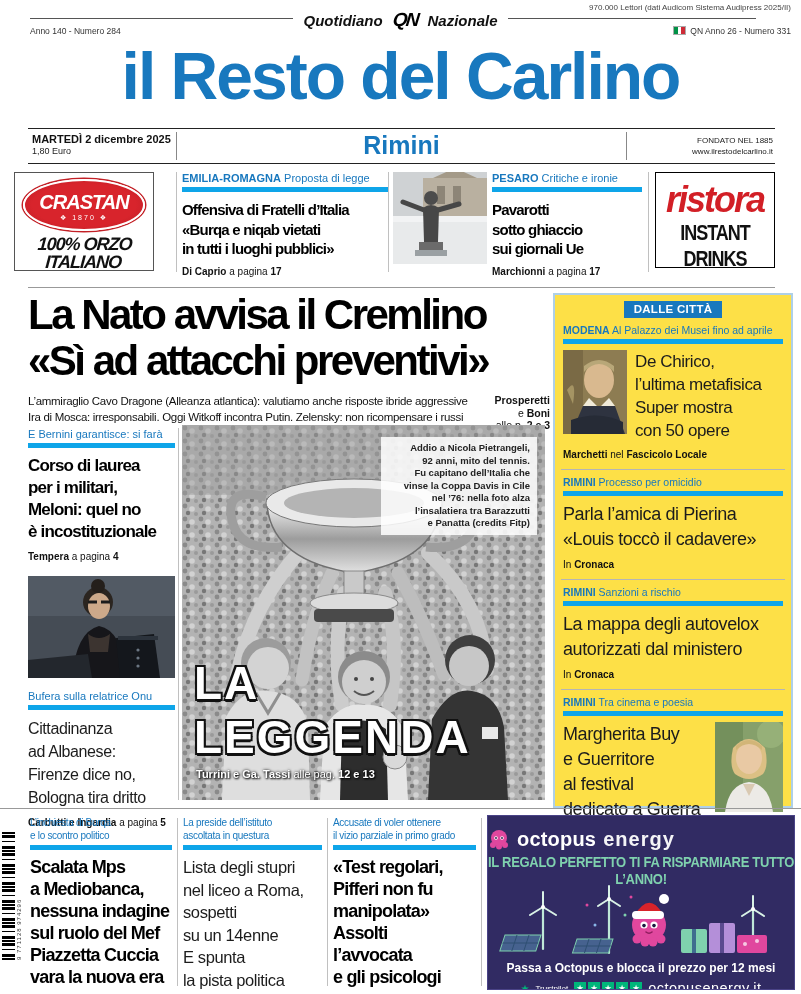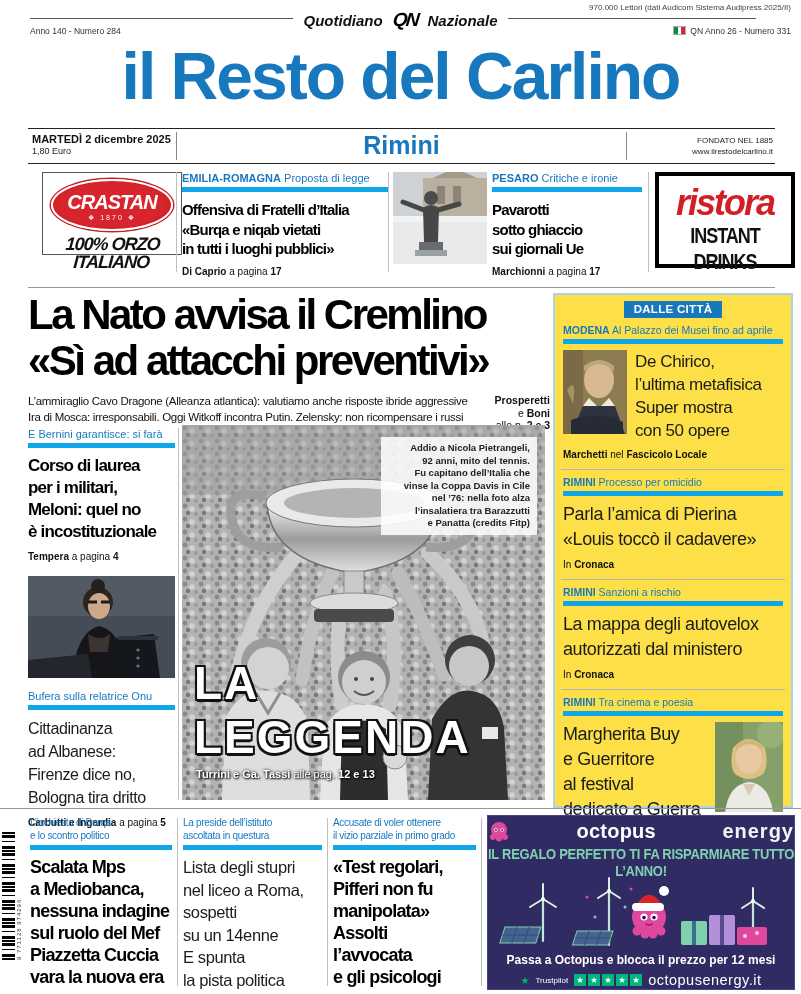--- a/index.html
+++ b/index.html
@@ -32,27 +32,27 @@
   .db-price { font-size:9px; color:#222; margin-top:1px; }
   .db-div1 { position:absolute; left:148px; top:3px; bottom:3px; border-left:1px solid #888; }
   .db-center { position:absolute; left:148px; right:148px; top:2px; text-align:center; font-size:25px; font-weight:bold; color:#1878be; }
   .db-div2 { position:absolute; right:148px; top:3px; bottom:3px; border-left:1px solid #888; }
   .db-right { position:absolute; right:2px; top:6px; text-align:right; font-size:8px; color:#222; line-height:11px; }
 
   
   .rule { border-top:1px solid #999; }
   .vline { width:1px; background:#c0c0c0; }
   .adbox { border:1px solid #555; background:#fff; }
-  .crastan { left:42px; top:172px; width:140px; height:83px; text-align:center; padding-top:6px; }
+  .crastan { left:14px; top:172px; width:140px; height:99px; text-align:center; padding-top:6px; }
   .cr-oval { width:122px; height:52px; margin:0 auto; background:radial-gradient(ellipse at center,#d8242c 0 62%,#b21b22 100%);
              border-radius:50%; border:2px solid #fff; box-shadow:0 0 0 1.5px #c32026; color:#fff; padding-top:10px; }
   .cr-brand { font-size:20px; font-weight:900; font-style:italic; letter-spacing:-1px; }
   .cr-year { font-size:7px; letter-spacing:2px; }
   .cr-tag { margin-top:4px; font-size:18px; line-height:18px; font-weight:900; font-style:italic; color:#111; letter-spacing:-1px; transform:skewX(-4deg); }
-  .ristora { left:655px; top:172px; width:140px; height:96px; border:4px solid #000000; text-align:center; padding-top:10px; }
+  .ristora { left:655px; top:172px; width:120px; height:96px; border:1px solid #000000; text-align:center; padding-top:10px; }
   .ri-brand { font-size:36px; line-height:34px; font-weight:900; font-style:italic; color:#d21f26; letter-spacing:-2px; }
   .ri-tag { margin-top:8px; font-size:18px; font-weight:bold; color:#111; letter-spacing:-1px; transform:scaleY(1.25); }
 
   .kicker { color:#1878be; font-size:11px; border-bottom:5px solid #0ea5e9; padding-bottom:3px; }
   .kicker .kb { font-weight:bold; }
   .hl { color:#000; letter-spacing:-0.6px; }
   .hl-bold { font-weight:bold; }
   .hl-light { font-weight:normal; color:#1c1c1c; }
   .byline { font-size:10px; color:#111; }
 
@@ -115,21 +115,21 @@
   .b-hl { margin-top:6px; font-size:18px; line-height:22px; letter-spacing:-0.8px; }
   .b-hl-light { margin-top:6px; font-size:16.5px; line-height:22.5px; letter-spacing:-0.4px; }
   .b-by { margin-top:8px; }
   .bvl1 { left:177px; top:818px; height:168px; }
   .bvl2 { left:327px; top:818px; height:168px; }
   .bvl3 { left:481px; top:818px; height:168px; }
 
   
   .octo { left:487px; top:815px; width:308px; height:175px; background:#312b63; border:1px solid #4a4387;
           text-align:center; color:#fff; overflow:hidden; }
-  .oc-brandrow { margin-top:4px; display:flex; align-items:center; justify-content:space-between; gap:7px; }
+  .oc-brandrow { margin-top:12px; display:flex; align-items:center; justify-content:flex-start; gap:7px; }
   .oc-brand-b { font-size:20px; font-weight:800; letter-spacing:0.2px; }
   .oc-brand-l { font-size:20px; font-weight:700; letter-spacing:1px; opacity:0.95; }
   .oc-head { margin-top:4px; font-size:13px; font-weight:900; color:#7fd1ae; letter-spacing:-0.3px; transform:scaleY(1.15); }
   .oc-cta { margin-top:2px; font-size:12px; font-weight:bold; }
   .oc-trust { margin-top:5px; display:flex; align-items:center; justify-content:center; gap:6px; }
   .tp-label { font-size:8px; color:#fff; }
   .tp-star { color:#00b67a; font-size:10px; }
   .stars { display:flex; gap:2px; }
   .stars span { width:12px; height:12px; background:#00b67a; color:#fff; font-size:8.5px; line-height:12px; display:block; }
   .oc-site { font-size:14.5px; font-weight:500; letter-spacing:0.5px; }

